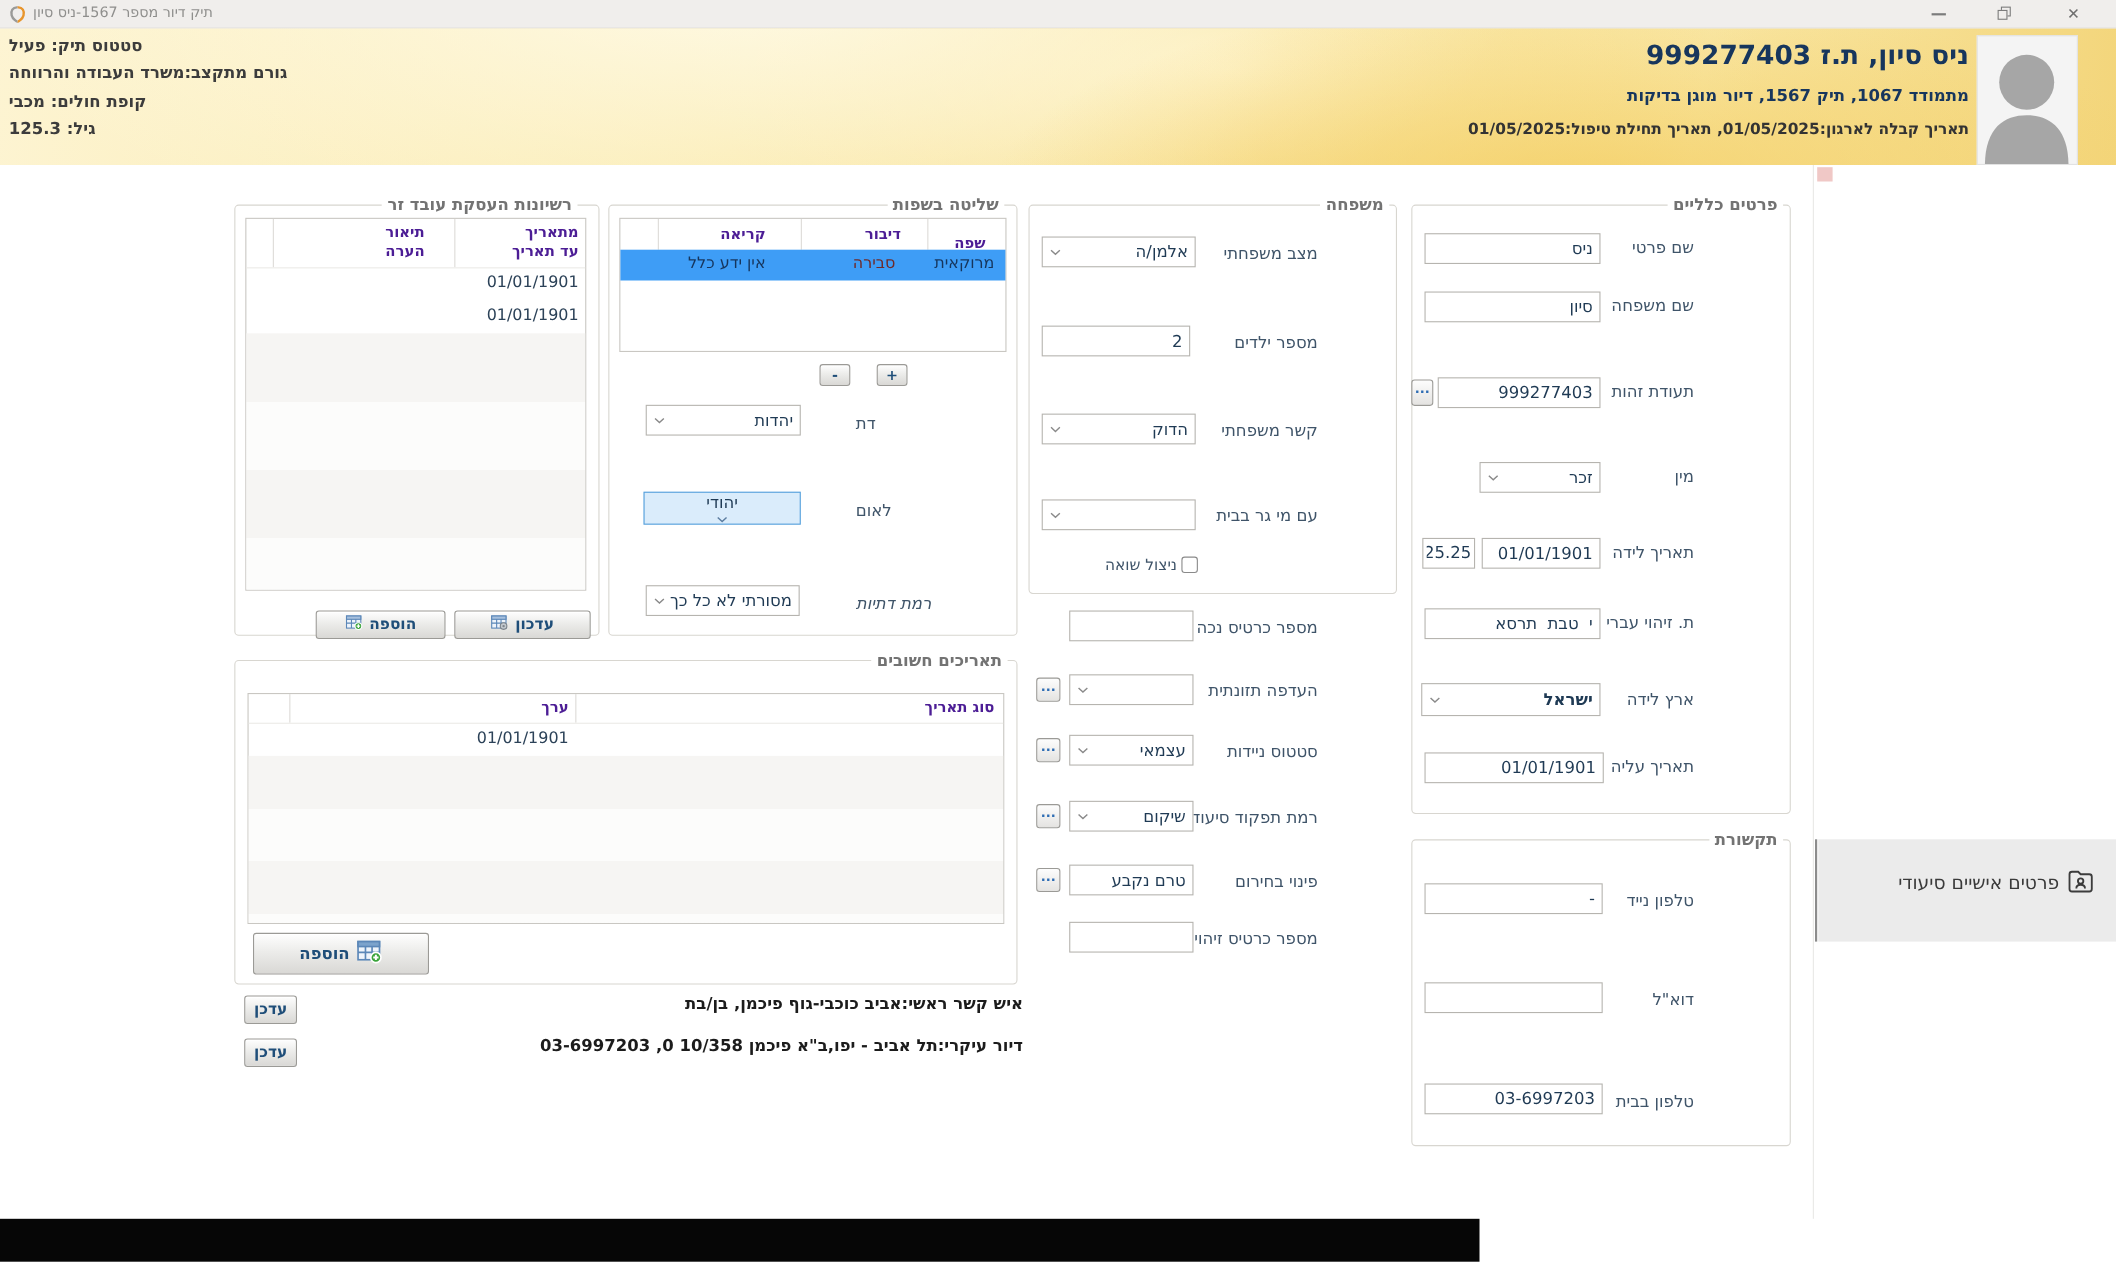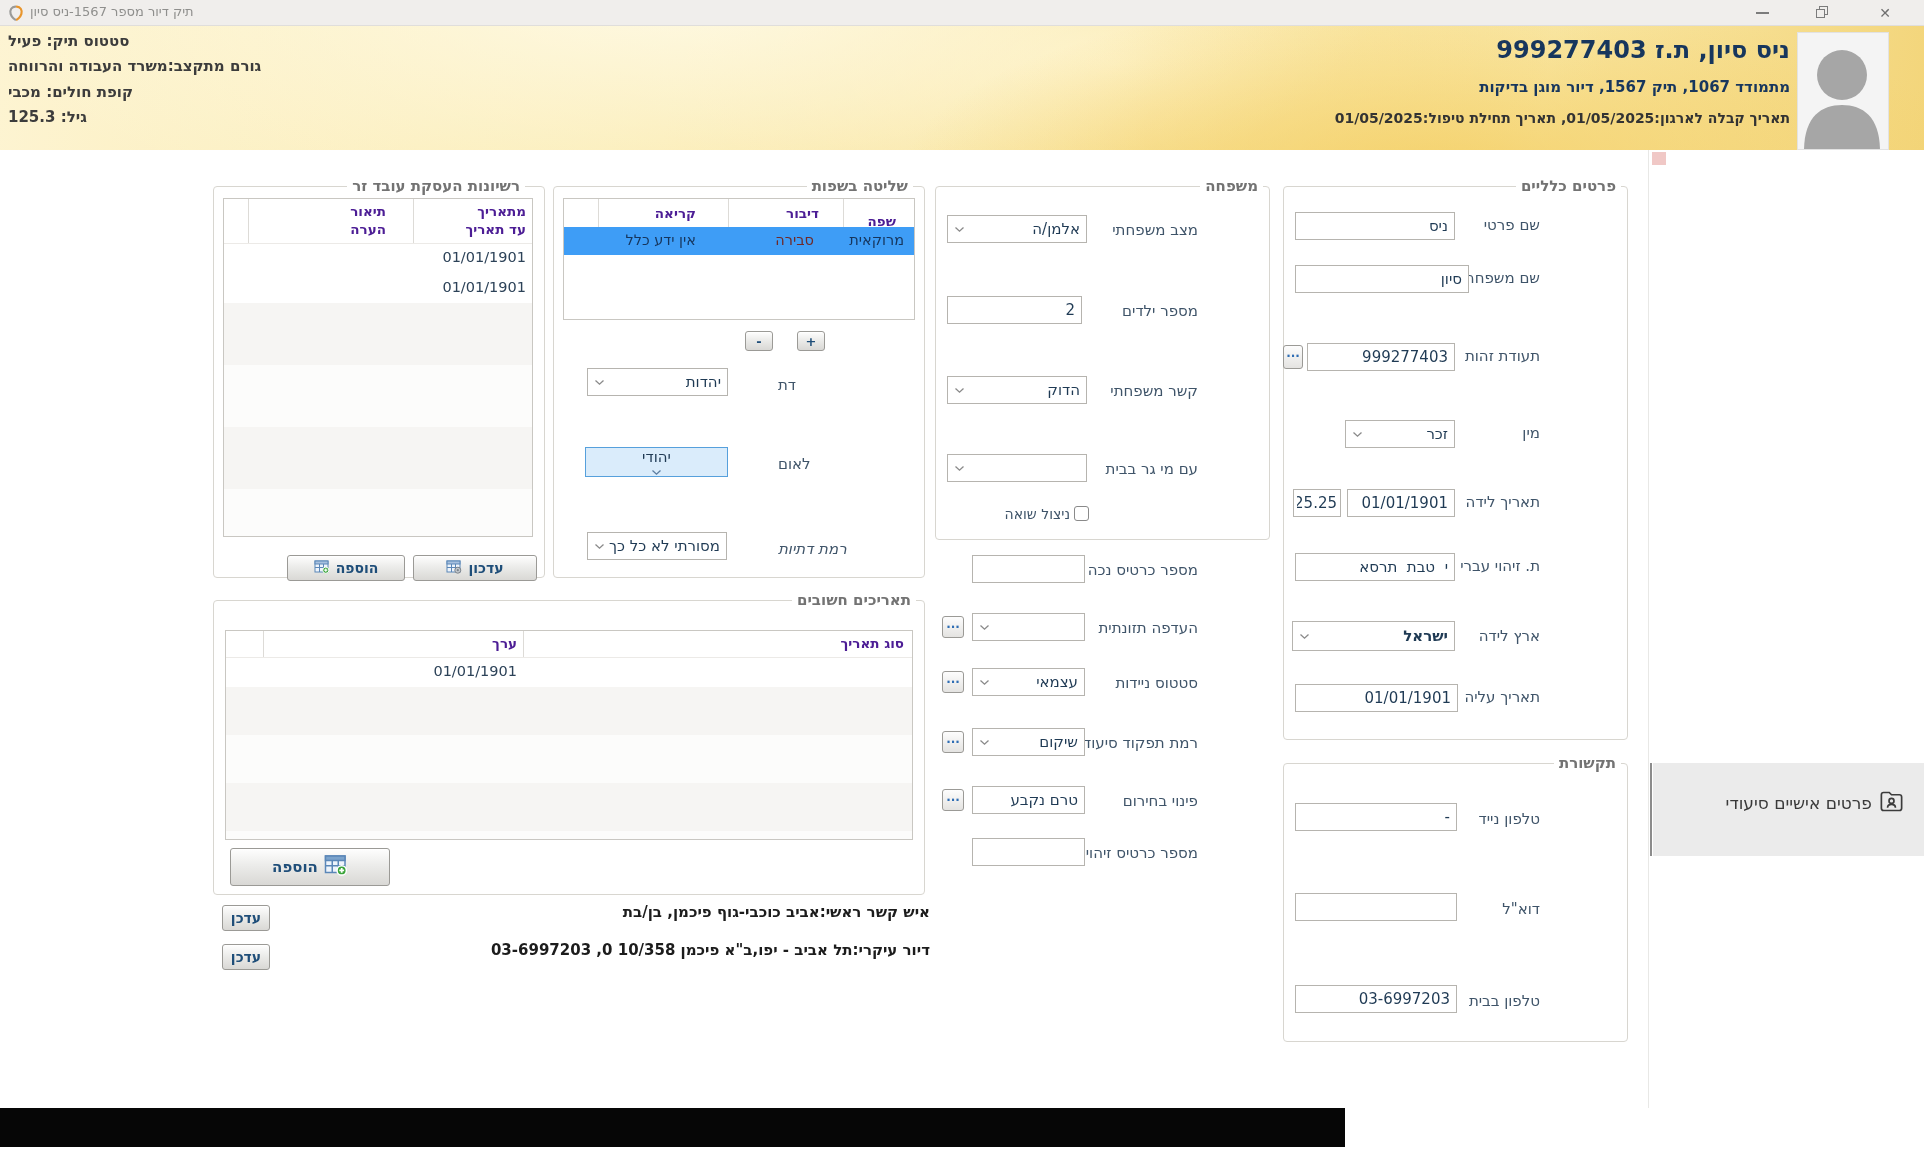--- a/index.html
+++ b/index.html
@@ -305,21 +305,21 @@
 
   <div class="panel" style="left:1283px;top:186px;width:345px;height:554px;"></div>
   <div class="legend" style="right:303px;top:177px;">פרטים כלליים</div>
 
   <div class="lbl" style="right:384px;top:216px;">שם פרטי</div>
   <div class="input" style="left:1295px;top:212px;width:160px;height:28px;">
       <span class="val">ניס</span>
     </div>
 
   <div class="lbl" style="right:384px;top:269px;">שם משפחה</div>
-  <div class="input" style="left:1295px;top:265px;width:174px;height:28px;">
+  <div class="input" style="left:1295px;top:265px;width:160px;height:28px;">
       <span class="val">סיון</span>
     </div>
 
   <div class="lbl" style="right:384px;top:347px;">תעודת זהות</div>
   <div class="input" style="left:1307px;top:343px;width:148px;height:28px;">
       <span class="val">999277403</span>
     </div>
   <div class="more-btn" style="left:1283px;top:345px;width:20px;height:24px;">...</div>
 
   <div class="lbl" style="right:384px;top:424px;">מין</div>

